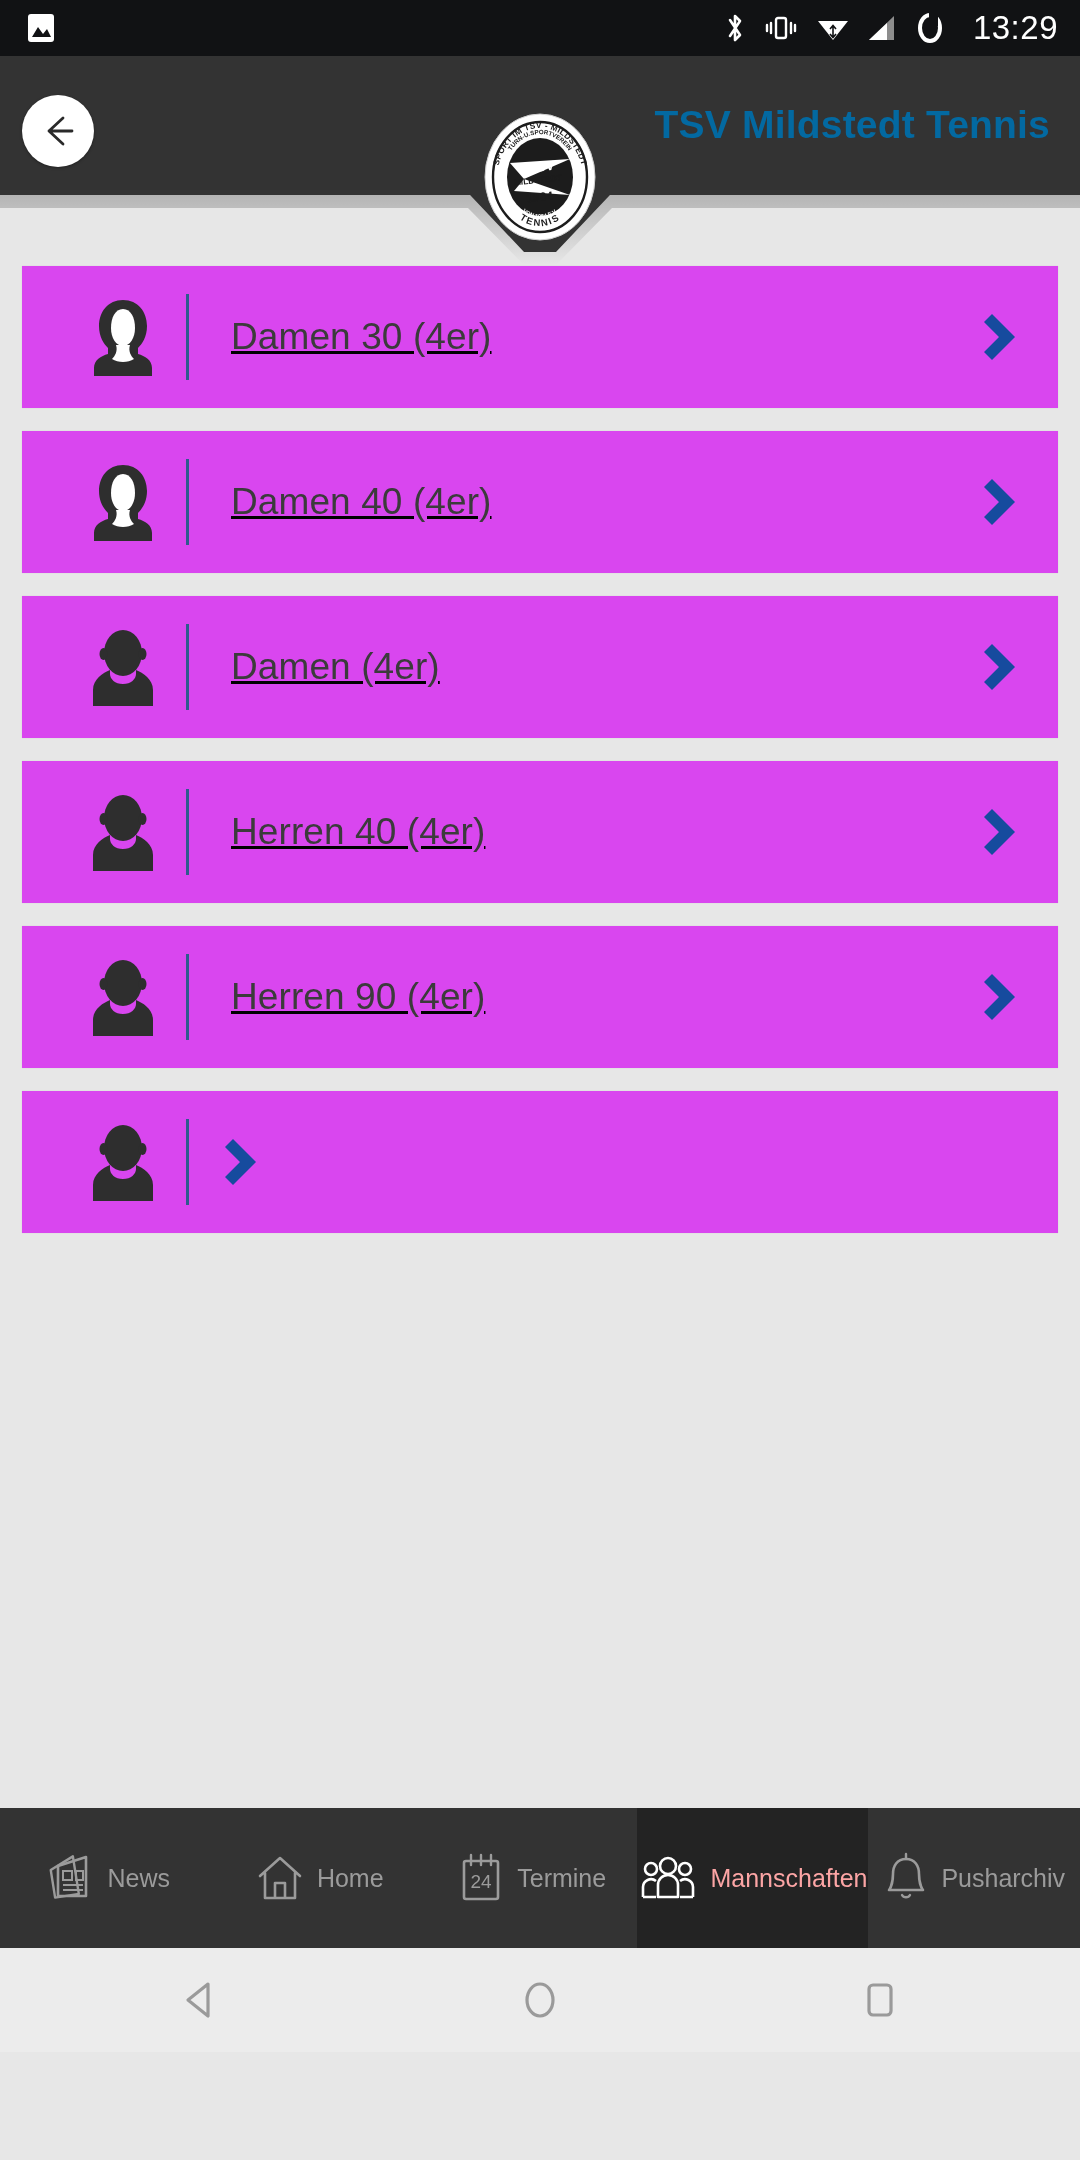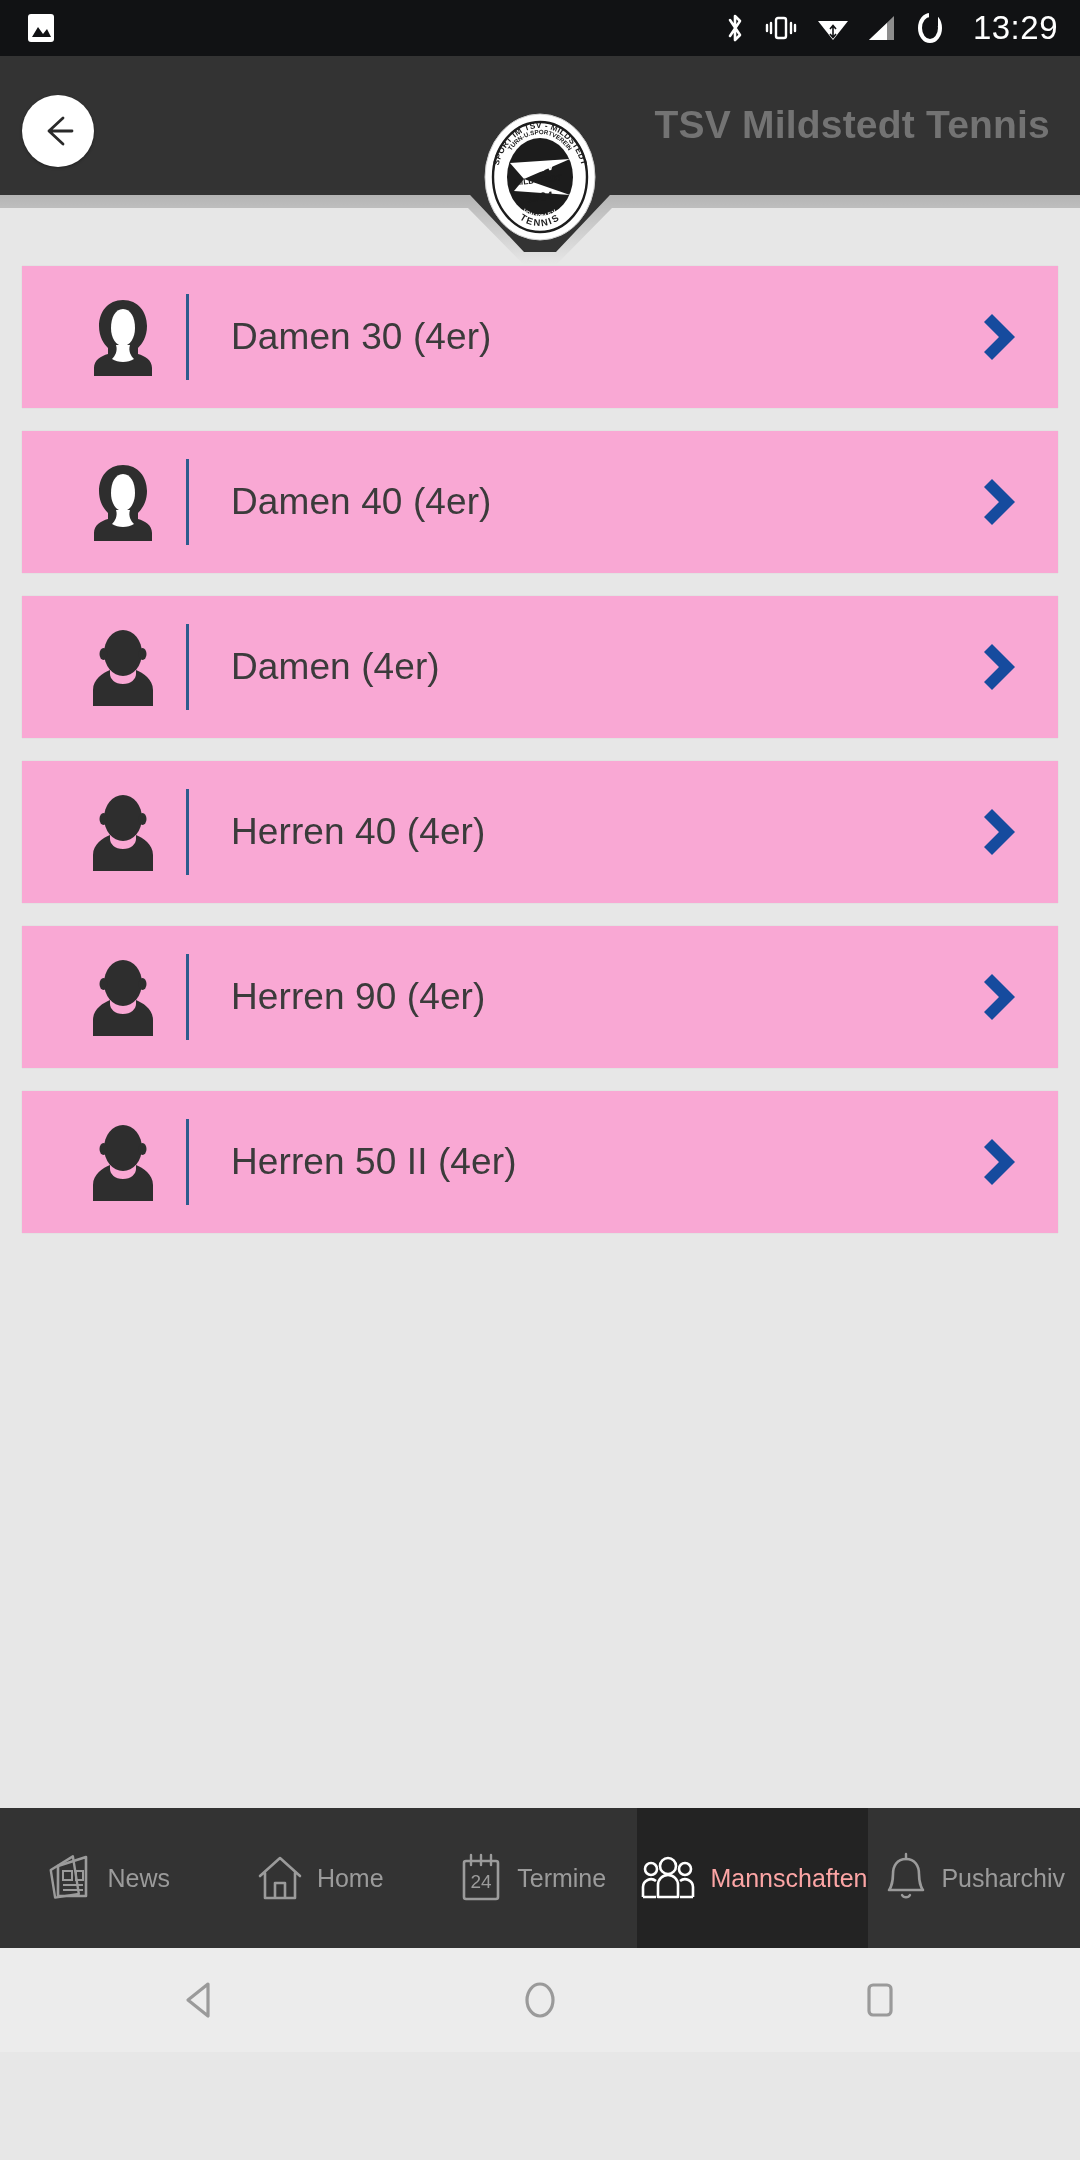--- a/index.html
+++ b/index.html
@@ -29,40 +29,41 @@
   .header-wrap { position:absolute; top:56px; left:0; width:1080px; height:210px; }
   .header-bg { position:absolute; inset:0; width:1080px; height:210px; display:block; }
   .back-btn {
     position:absolute; left:22px; top:39px; width:72px; height:72px;
     background:#ffffff; border-radius:50%;
     display:flex; align-items:center; justify-content:center;
     cursor:pointer; box-shadow:0 1px 3px rgba(0,0,0,.35);
   }
   .app-title {
     position:absolute; right:30px; top:47px;
-    color:#737373; font-size:39px; font-weight:bold;
+    color:#0369a1; font-size:39px; font-weight:bold;
     letter-spacing:.2px; white-space:nowrap;
   }
 
   
   .club-logo {
     position:absolute; left:50%; top:113px;
     transform:translateX(-50%);
     width:112px; height:128px; z-index:9;
   }
 
   
   .list {
     position:absolute; top:266px; left:0; width:1080px;
     display:flex; flex-direction:column; gap:23px;
   }
   .card {
-    margin:0 22px; height:142px; background:#f9a8d4;
+    margin:0 22px; height:142px; background:#d946ef;
     display:flex; align-items:center; cursor:pointer;
     box-shadow:0 0 1px rgba(0,0,0,.12);
+    text-decoration:underline;
   }
   .card-avatar {
     width:118px; display:flex; align-items:center; justify-content:center;
     flex:0 0 auto; margin-left:42px;
   }
   .card-rule {
     width:3px; height:86px; background:#2d5b8e; flex:0 0 auto; margin-left:4px;
   }
   .card-label {
     flex:1 1 auto; color:#3b3b3b; font-size:37px;
@@ -279,21 +280,20 @@
     <div class="card">
       <div class="card-avatar">
         <svg width="76" height="82" viewBox="0 0 76 82">
           <ellipse cx="38" cy="27" rx="19" ry="23" fill="#2e2e2e"></ellipse>
           <ellipse cx="18.5" cy="28" rx="4" ry="6" fill="#2e2e2e"></ellipse>
           <ellipse cx="57.5" cy="28" rx="4" ry="6" fill="#2e2e2e"></ellipse>
           <path d="M38 58 C30 58 25 53 25 48 L25 44 C18 47 8 53 8 64 L8 80 L68 80 L68 64 C68 53 58 47 51 44 L51 48 C51 53 46 58 38 58 Z" fill="#2e2e2e"></path>
         </svg>
       </div>
       <div class="card-rule"></div>
-      <div class="card-label">Herren 50 II (4er)</div>
       <div class="card-chevron">
         <svg width="46" height="58" viewBox="0 0 46 58">
           <path d="M12 6 L35 29 L12 52 L4 44 L19 29 L4 14 Z" fill="#164b9e"></path>
         </svg>
       </div>
     </div>
 
   </div>
 
   <div class="tabbar">

